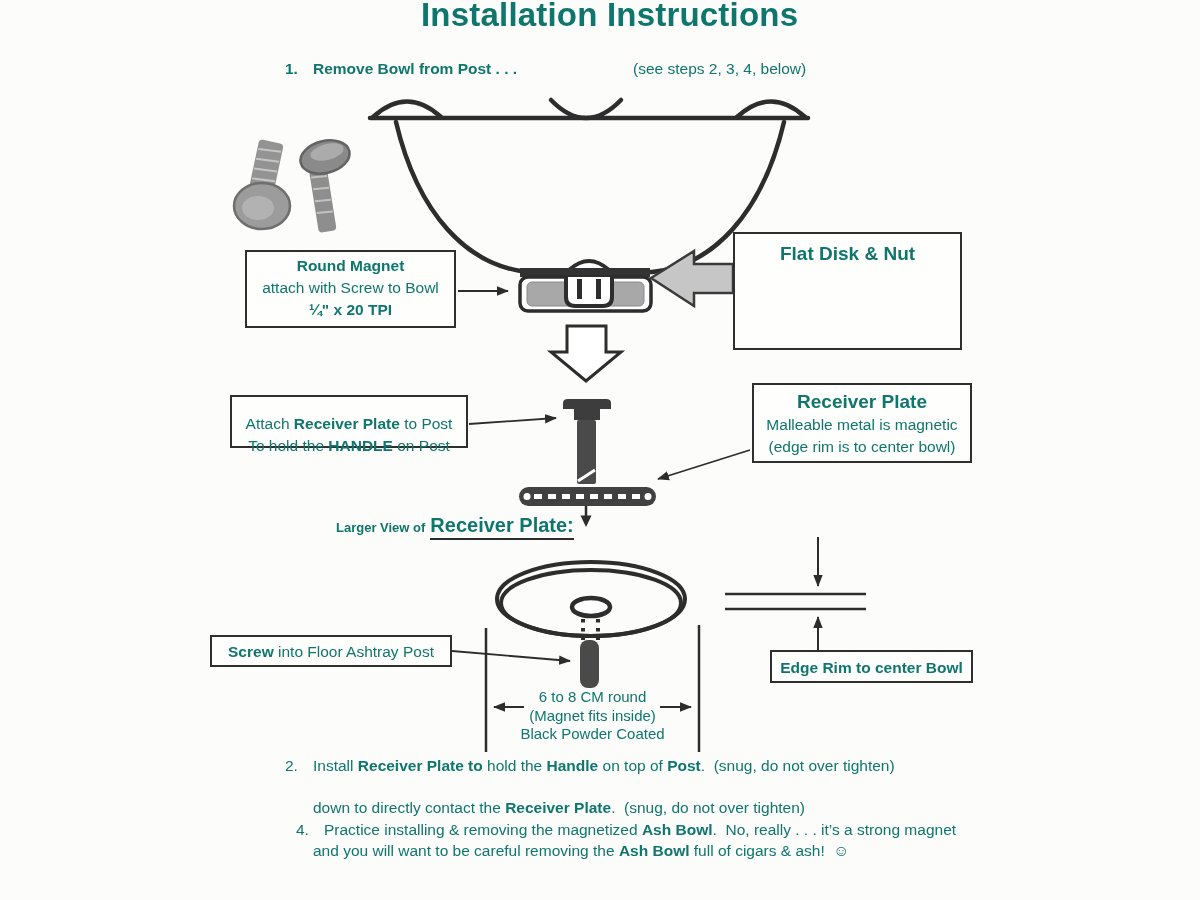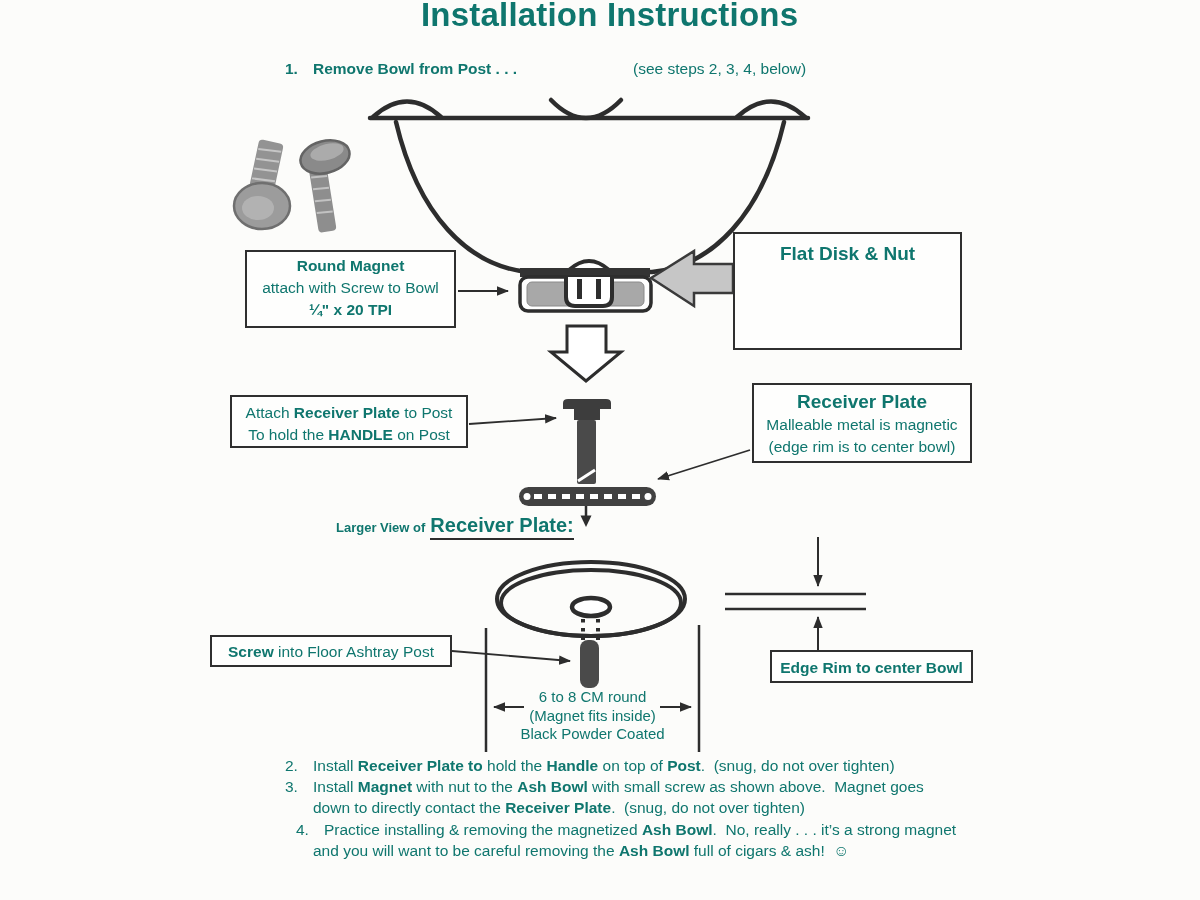--- a/index.html
+++ b/index.html
@@ -140,21 +140,21 @@
   <div class="box" style="left:245px;top:250px;width:211px;height:78px;padding-top:3px">
     <div class="bl b">Round Magnet</div>
     <div class="bl">attach with Screw to Bowl</div>
     <div class="bl b">¼" x 20 TPI</div>
   </div>
 
   <div class="box" style="left:733px;top:232px;width:229px;height:118px;padding-top:7px">
     <div class="bl-lg">Flat Disk &amp; Nut</div>
   </div>
 
-  <div class="box" style="left:230px;top:395px;width:238px;height:53px;padding-top:5px">
+  <div class="box" style="left:230px;top:395px;width:238px;height:53px;padding-top:16px">
     <div class="bl"><span>Attach </span><span class="b">Receiver Plate</span><span> to Post</span></div>
     <div class="bl"><span>To hold the </span><span class="b">HANDLE</span><span> on Post</span></div>
   </div>
 
   <div class="box" style="left:752px;top:383px;width:220px;height:80px;padding-top:4px">
     <div class="bl-lg">Receiver Plate</div>
     <div class="bl">Malleable metal is magnetic</div>
     <div class="bl">(edge rim is to center bowl)</div>
   </div>
 
@@ -172,21 +172,20 @@
     <div class="dim-line">(Magnet fits inside)</div>
     <div class="dim-line">Black Powder Coated</div>
   </div>
 
   <div class="box" style="left:770px;top:650px;width:203px;height:33px;padding-top:5px">
     <span class="bl b">Edge Rim to center Bowl</span>
   </div>
 
   <div class="abs step" style="left:285px;top:757px"><span class="num">2.</span><span>Install </span><span class="b">Receiver Plate to</span><span> hold the </span><span class="b">Handle</span><span> on top of </span><span class="b">Post</span><span>.  (snug, do not over tighten)</span></div>
 
-  <div class="abs step" style="left:285px;top:778px"><span class="num">3.</span><span>Install </span><span class="b">Magnet</span><span> with nut to the </span><span class="b">Ash Bowl</span><span> with small screw as shown above.  Magnet goes</span></div>
 
   <div class="abs step" style="left:313px;top:799px"><span>down to directly contact the </span><span class="b">Receiver Plate</span><span>.  (snug, do not over tighten)</span></div>
 
   <div class="abs step" style="left:296px;top:821px"><span class="num">4.</span><span>Practice installing &amp; removing the magnetized </span><span class="b">Ash Bowl</span><span>.  No, really . . . it’s a strong magnet</span></div>
 
   <div class="abs step" style="left:313px;top:842px"><span>and you will want to be careful removing the </span><span class="b">Ash Bowl</span><span> full of cigars &amp; ash!  ☺</span></div>
 
 </div>
 
 </body></html>

